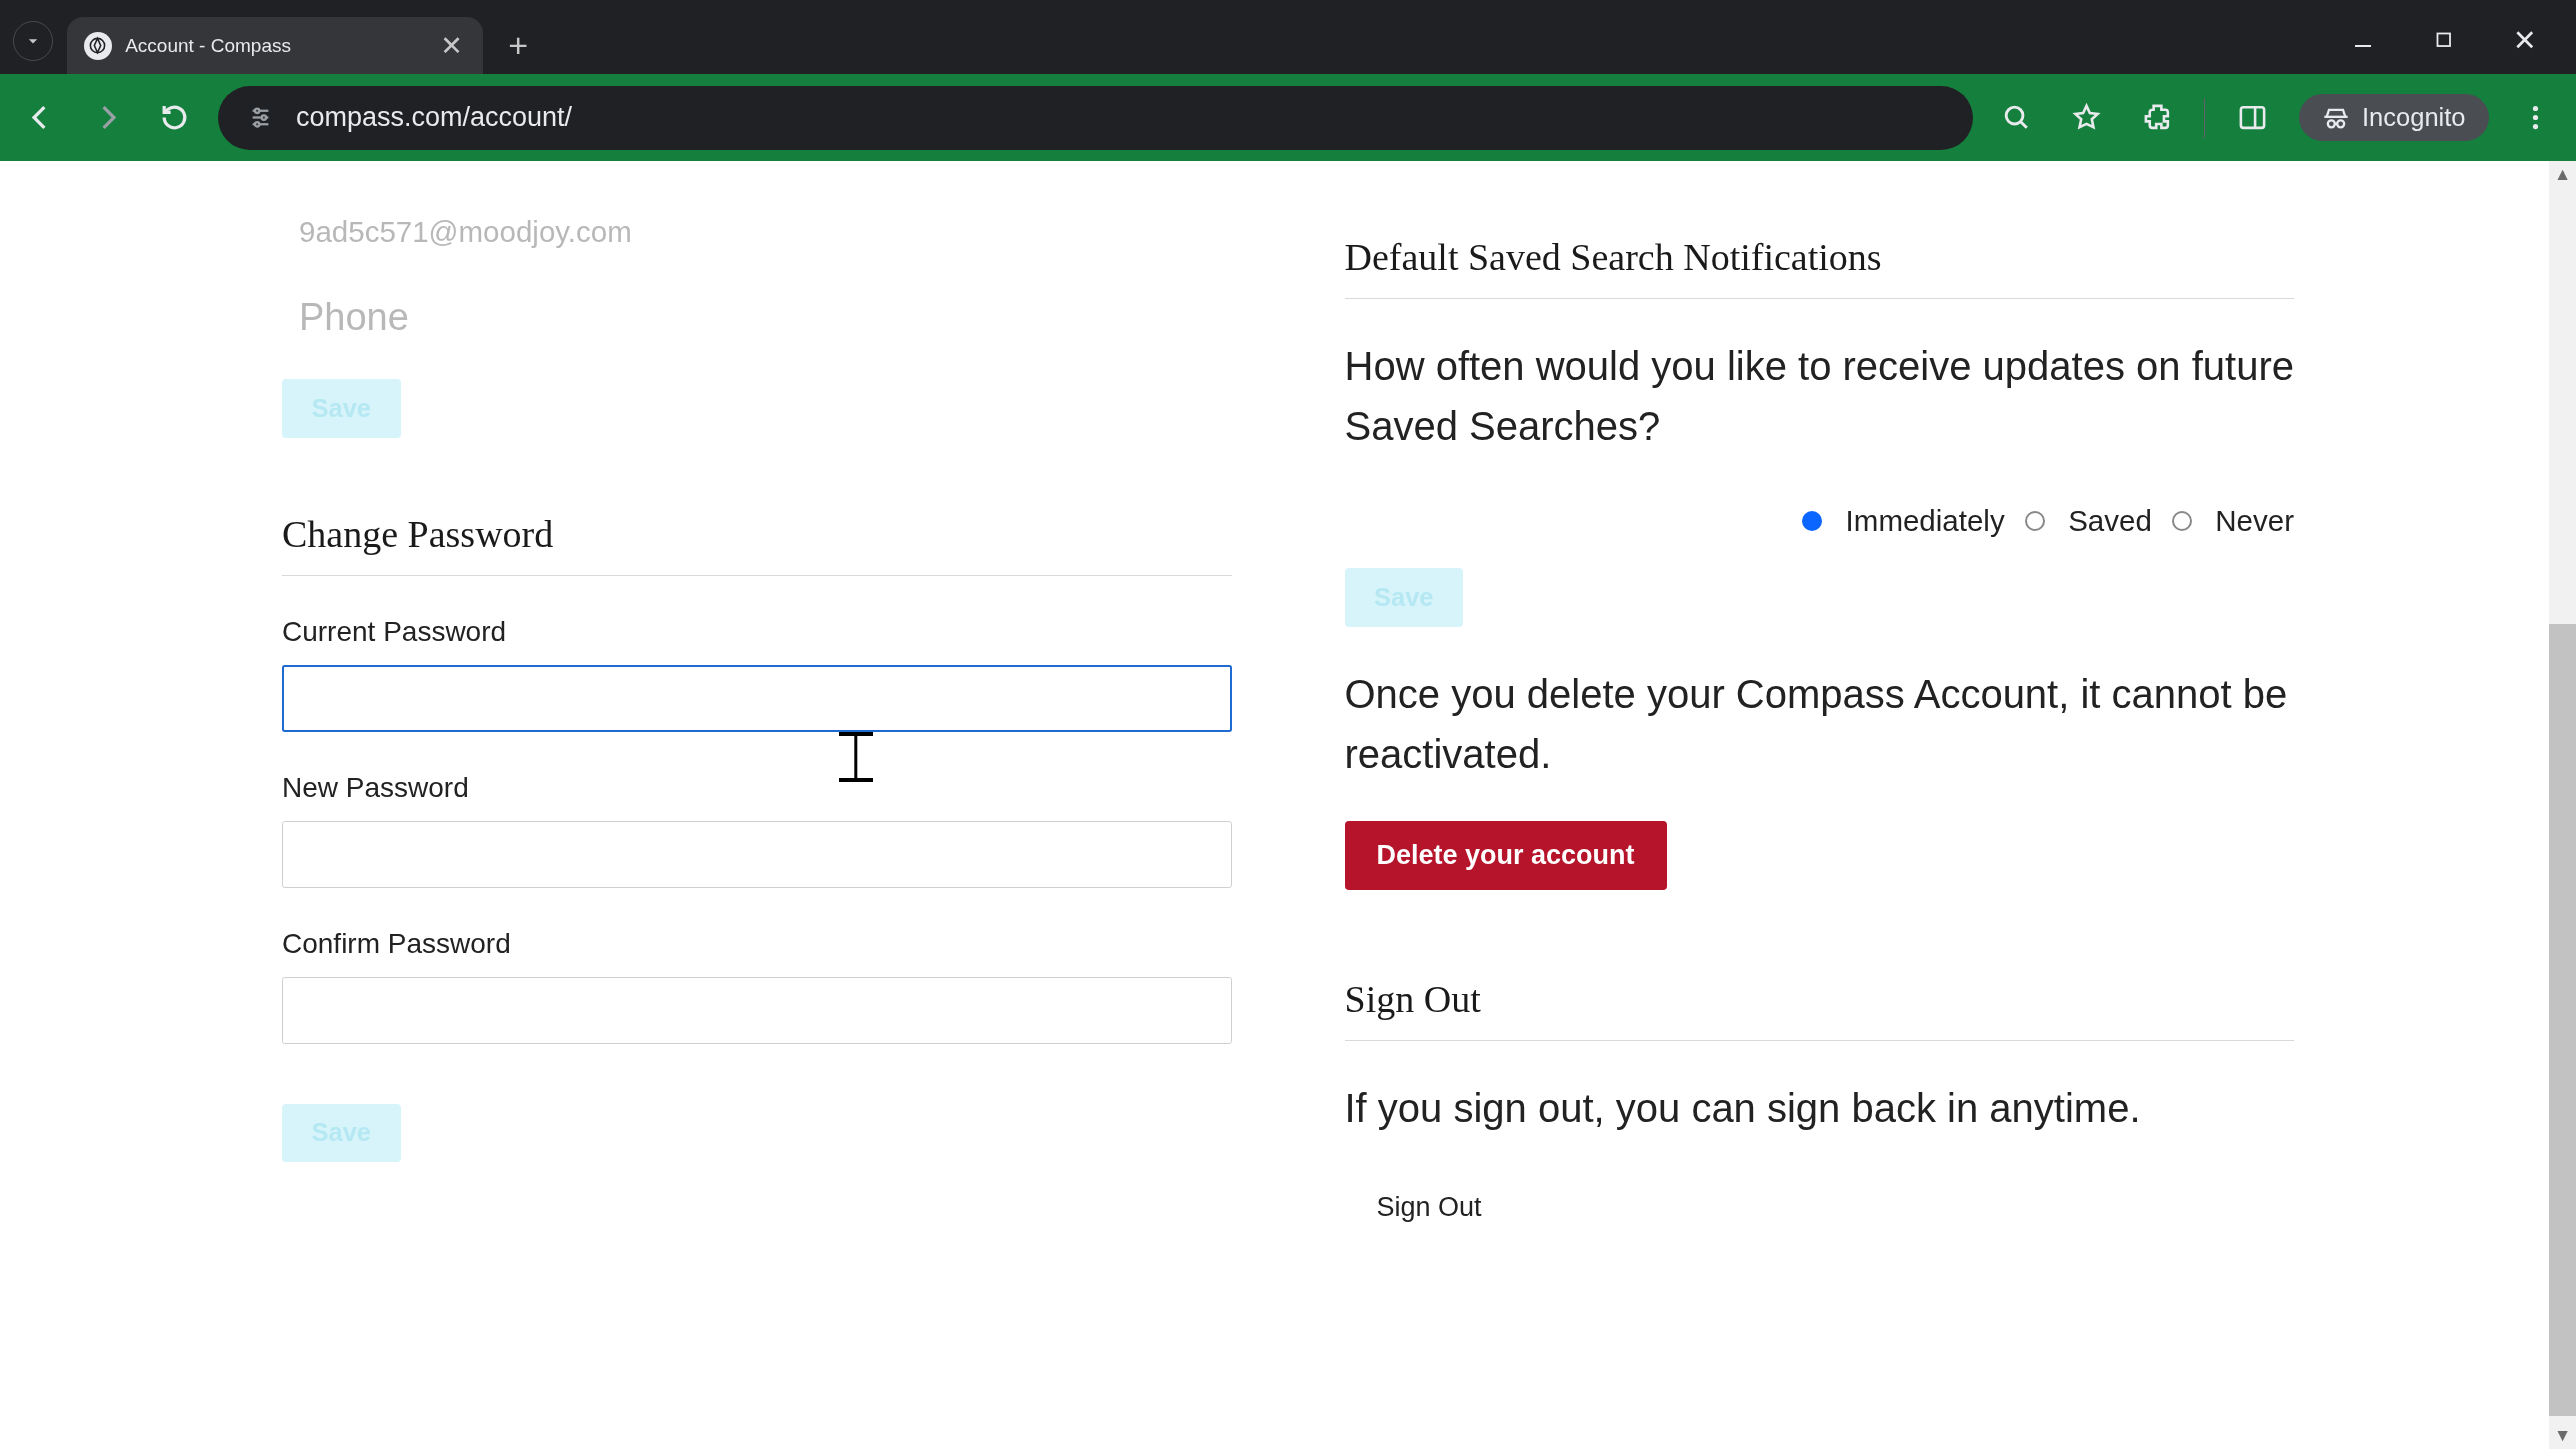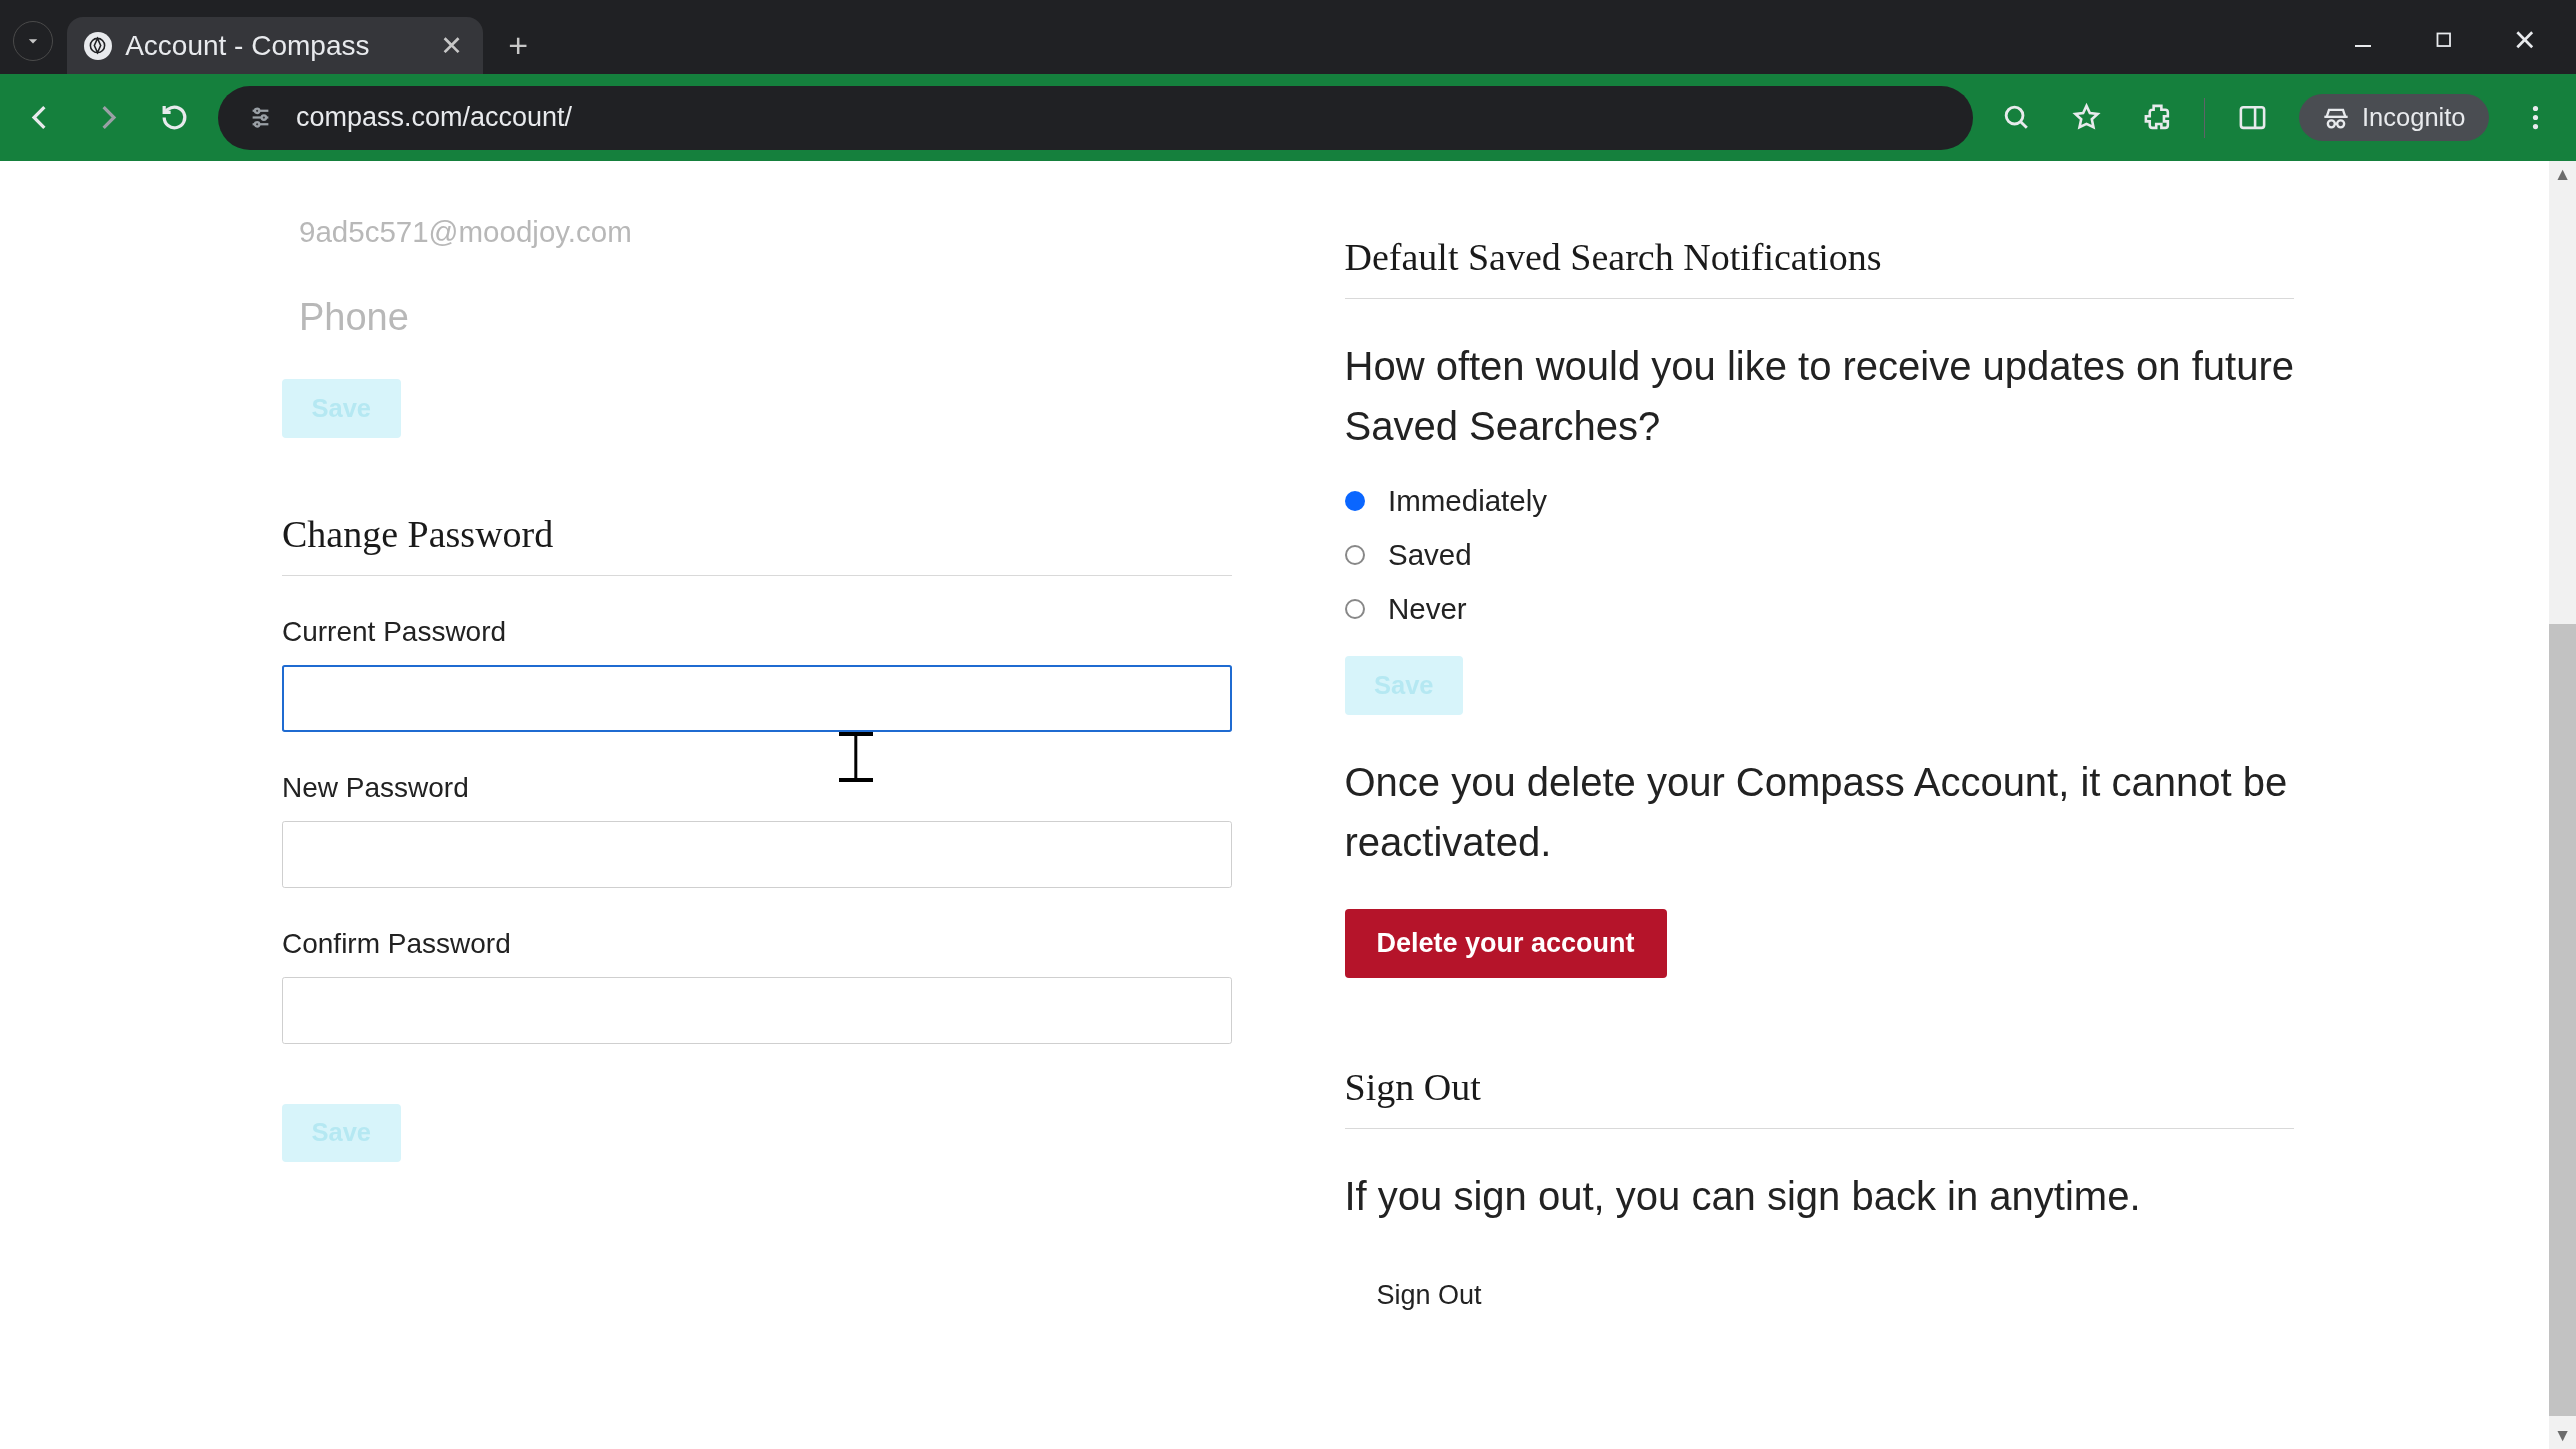--- a/index.html
+++ b/index.html
@@ -4,21 +4,21 @@
 <style>
   * { box-sizing: border-box; margin: 0; padding: 0; }
   html, body { width: 2576px; height: 1449px; font-family: Arial, Helvetica, sans-serif; overflow: hidden; }
 
   
   .browser-chrome { background: #202124; }
   .tab-strip { height: 74px; display: flex; align-items: flex-end; padding-left: 13.4px; }
   .tab-dropdown { width: 40px; height: 40px; margin-bottom: 13.4px; display:flex; align-items:center; justify-content:center; color:#c7c7c7; border:0.7px solid #4a4a4a; border-radius:50%; font-size:23px; }
   .tab { display:flex; align-items:center; gap:13.4px; background:#35363a; color:#e8eaed; height:57px; padding:0 20px 0 17px; border-top-left-radius:16px; border-top-right-radius:16px; min-width:416px; margin-left:13.4px; }
   .tab .favicon { width:28px; height:28px; border-radius:50%; background:#e8eaed; color:#202124; display:flex; align-items:center; justify-content:center; font-size:20px; font-weight:bold; }
-  .tab .title { font-size:28px; flex:1; }
+  .tab .title { font-size:19px; flex:1; }
   .tab .close { font-size:27px; color:#c7c7c7; }
   .new-tab { width:37px; height:37px; margin:0 0 10px 17px; color:#c7c7c7; font-size:34px; display:flex; align-items:center; justify-content:center; }
   .window-controls { margin-left:auto; display:flex; gap:47px; padding:0 34px 17px 0; color:#e8eaed; font-size:25.5px; }
   .window-controls span { display:flex; align-items:center; justify-content:center; width:34px; height:34px; }
 
   .toolbar { background:#15803d; height:87px; display:flex; align-items:center; padding:0 17px; gap:20px; }
   .nav-icon { width:47px; height:47px; display:flex; align-items:center; justify-content:center; color:#9aa0a6; }
   .nav-icon.enabled { color:#e8eaed; }
   .nav-icon svg { width:31px; height:31px; }
   .omnibox { flex:1; background:#202124; border-radius:40px; height:64px; display:flex; align-items:center; padding:0 27px; gap:20px; color:#e8eaed; font-size:27px; }
@@ -40,21 +40,21 @@
 
   h2.section { font-family: Georgia, 'Times New Roman', serif; font-weight:400; font-size:38px; color:#1a1a1a; padding-bottom:19px; border-bottom:0.7px solid #d9d9d9; margin-top:74px; }
   .col-right h2.section.first { margin-top:40px; }
 
   .field-label { display:block; font-size:28px; color:#222; margin-top:40px; margin-bottom:17px; }
   .text-input { width:100%; height:67px; border:1.3px solid #cfcfcf; border-radius:2.7px; font-size:27px; padding:0 16px; background:#fff; }
   .text-input.focused { border:2px solid #1f6bd1; }
 
   .desc { font-size:40px; color:#222; margin-top:37px; line-height:1.5; }
 
-  .radio-group { margin-top:28px; display:flex; flex-direction:column; gap:20px;justify-content:flex-end; }
+  .radio-group { margin-top:48px; display:flex; flex-direction:row; gap:20px;justify-content:flex-end; }
   .radio-row { display:flex; align-items:center; gap:23.5px; font-size:29.5px; color:#222; }
   .radio { width:20px; height:20px; border-radius:50%; border:2px solid #888; display:inline-block; }
   .radio.selected { border:none; background:#0a66ff; width:20px; height:20px; }
 
   .danger-btn { display:inline-block; margin-top:37px; background:#b5142a; color:#fff; font-size:27px; font-weight:bold; padding:19px 32px; border-radius:4px; }
   .signout-btn { display:inline-block; margin-top:37px; background:#fff; color:#222; font-size:27px; padding:17.4px 32px; }
 
   
   .text-cursor { position:absolute; width:34px; height:47px; }
   .text-cursor::before { content:""; position:absolute; left:50%; top:0; width:3.4px; height:100%; background:#000; transform:translateX(-50%); }

